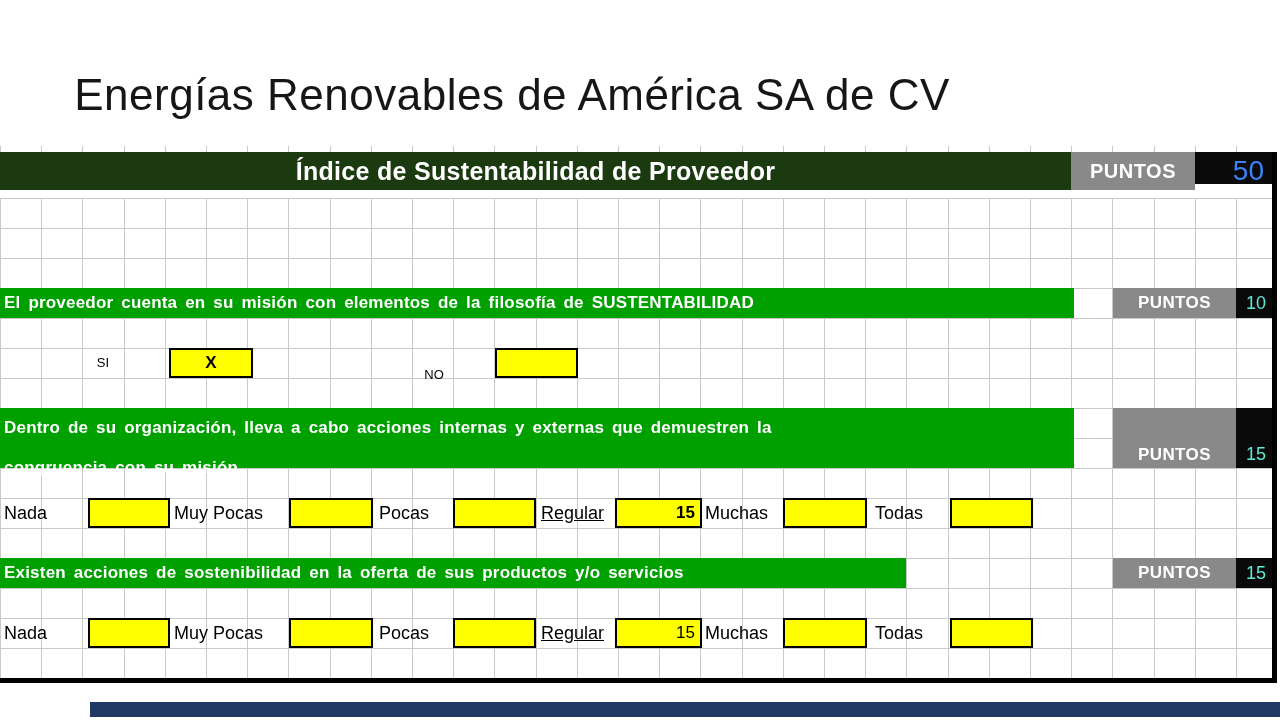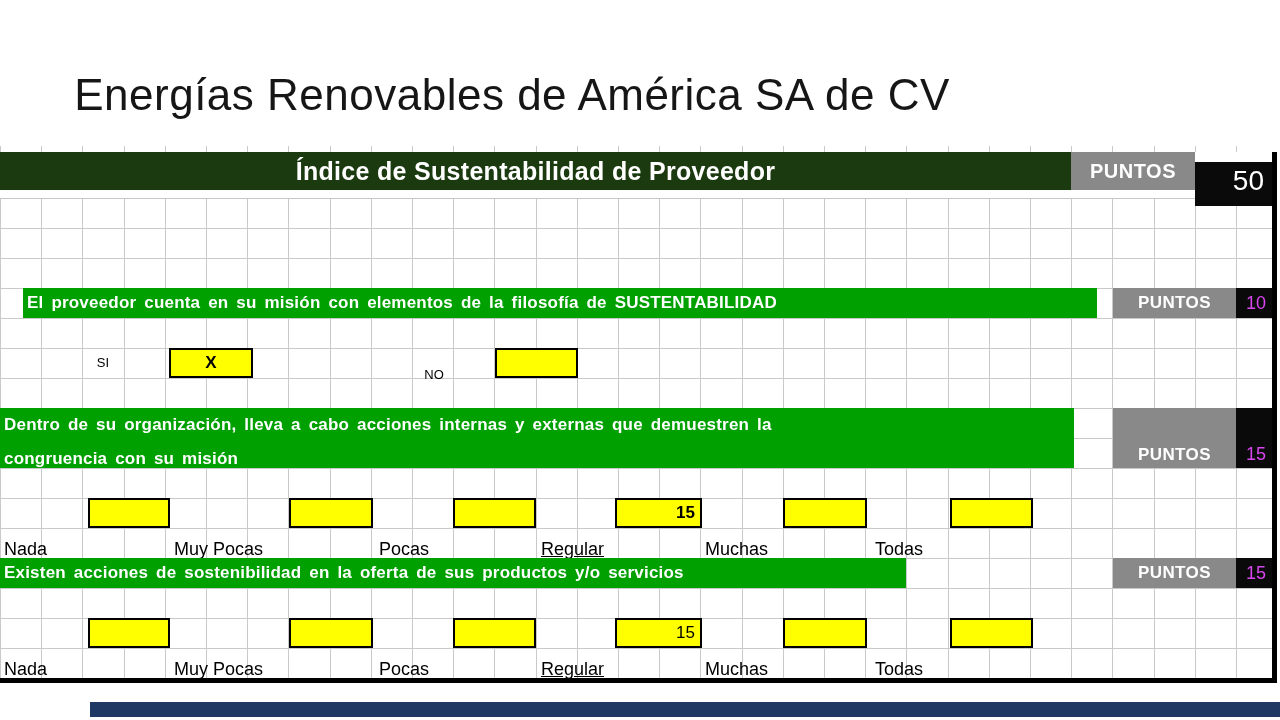--- a/index.html
+++ b/index.html
@@ -33,69 +33,69 @@
     left:0;top:152px;width:1071px;height:38px;background:#1B3A10;
     color:#fff;font-weight:bold;font-size:25px;line-height:38px;text-align:center;
     letter-spacing:.3px;
   }
   .hdr-puntos{
     left:1071px;top:152px;width:124px;height:38px;background:#898989;
     color:#fff;font-weight:bold;font-size:20px;line-height:38px;text-align:center;
     letter-spacing:.5px;
   }
   .hdr-total{
-    left:1195px;top:152px;width:77px;height:44px;background:#0a0a0a;
-    color:#ffffff;font-size:28px;line-height:38px;text-align:right;
-    box-sizing:border-box;padding-right:8px;margin-top:10px;
+    left:1195px;top:152px;width:77px;height:32px;background:#0a0a0a;
+    color:#3b82f6;font-size:28px;line-height:38px;text-align:right;
+    box-sizing:border-box;padding-right:8px;
   }
 
   
   .border-right{left:1272px;top:152px;width:5px;height:531px;background:#000;}
   .border-bottom{left:0;top:678px;width:1277px;height:5px;background:#000;}
 
   
   .q-bar{
     background:#00A000;color:#fff;font-weight:bold;font-size:17px;
     letter-spacing:.2px;word-spacing:3px;
     box-sizing:border-box;padding-left:4px;
   }
   .q-text{white-space:pre-line;}
-  .q1{left:0;top:288px;width:1074px;height:30px;line-height:30px;margin-left:23px;}
-  .q2{left:0;top:408px;width:1074px;height:60px;line-height:34px;}
+  .q1{left:0;top:288px;width:1074px;height:30px;line-height:30px;}
+  .q2{left:0;top:408px;width:1074px;height:60px;line-height:40px;}
   .q3{left:0;top:558px;width:906px;height:30px;line-height:30px;}
 
   .puntos-cell{
     background:#898989;color:#fff;font-weight:bold;font-size:17px;
     text-align:center;letter-spacing:.4px;
   }
   .p1{left:1113px;top:288px;width:123px;height:30px;line-height:30px;}
   .p2{left:1113px;top:408px;width:123px;height:60px;display:flex;align-items:flex-end;justify-content:center;box-sizing:border-box;padding-bottom:3px;}
   .p3{left:1113px;top:558px;width:123px;height:30px;line-height:30px;}
 
   .pts-cell{
-    background:#0a0a0a;color:#d946ef;font-size:18px;text-align:right;
+    background:#0a0a0a;color:#5eead4;font-size:18px;text-align:right;
     box-sizing:border-box;padding-right:6px;
   }
   .v1{left:1236px;top:288px;width:36px;height:30px;line-height:30px;}
   .v2{left:1236px;top:408px;width:36px;height:60px;display:flex;align-items:flex-end;justify-content:flex-end;padding-bottom:3px;}
   .v3{left:1236px;top:558px;width:36px;height:30px;line-height:30px;}
 
   
   .opt-label{height:30px;line-height:30px;font-size:13px;text-align:center;}
   .si-label{left:82px;top:348px;width:42px;}
   .no-label{left:413px;top:360px;width:42px;}
   .ybox{
     background:#FFFF00;border:2px solid #000;box-sizing:border-box;
     height:30px;line-height:26px;font-size:17px;
   }
   .si-box{left:169px;top:348px;width:84px;text-align:center;font-weight:bold;}
   .no-box{left:495px;top:348px;width:83px;text-align:center;font-weight:bold;}
 
   
-  .sl{height:30px;line-height:30px;font-size:18px;white-space:nowrap;margin-top:36px;}
+  .sl{height:30px;line-height:30px;font-size:18px;white-space:nowrap;}
   .sb{text-align:right;box-sizing:border-box;padding-right:5px;}
   .row1{top:498px;}
   .row2{top:618px;}
   .l1{left:4px;}  .b1{left:88px;width:82px;}
   .l2{left:174px;text-align:center;}.b2{left:289px;width:84px;}
   .l3{left:379px;text-align:center;}.b3{left:453px;width:83px;}
   .l4{left:541px;text-decoration:underline;}.b4{left:615px;width:87px;}
   .l5{left:705px;}.b5{left:783px;width:84px;}
   .l6{left:875px;}.b6{left:950px;width:83px;}
   .bold-val{font-weight:bold;}

